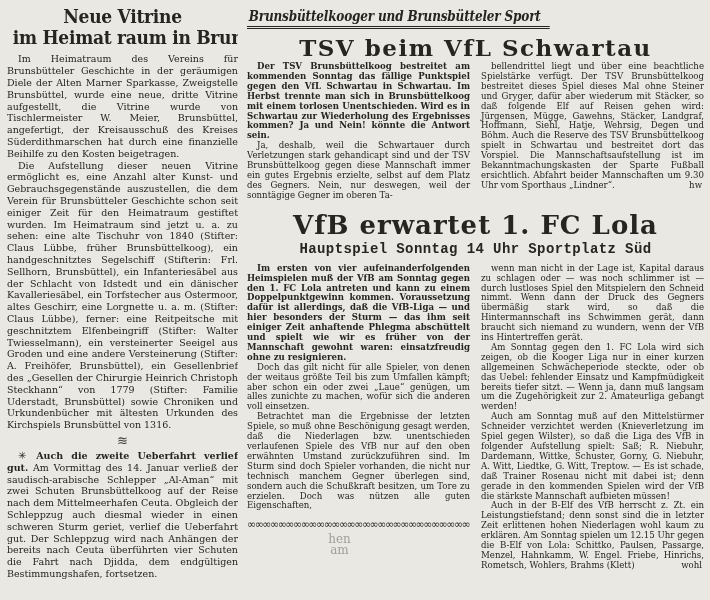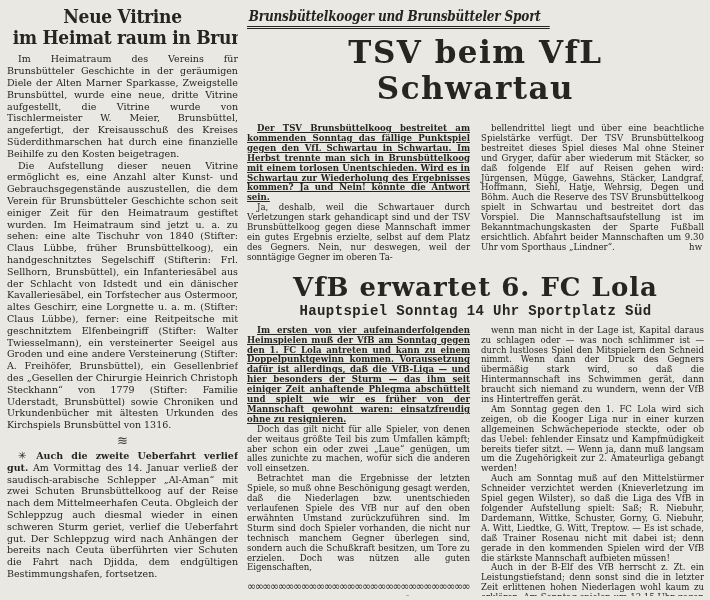--- a/index.html
+++ b/index.html
@@ -23,33 +23,33 @@
   .mini-divider{text-align:center;font-size:13px;line-height:14px;margin:3px 0 2px;color:#3a3933;}
   .star{font-size:10px;padding-right:2px;}
   
   .sport{position:absolute;left:247px;top:6px;width:457px;height:590px;overflow:hidden;}
   .kicker-wrap{height:26px;}
   .kicker{
     display:inline-block;font-style:italic;font-weight:bold;font-size:14px;
     letter-spacing:-0.2px;border-bottom:3px double #26251f;padding:0 10px 2px 2px;
     transform:scaleX(0.86);transform-origin:left top;white-space:nowrap;
   }
-  .tsv-h{ text-align:center;font-size:31px;font-weight:bold;letter-spacing:1.5px;margin:2px 0 18px;}
+  .tsv-h{ text-align:center;font-size:23px;font-weight:bold;letter-spacing:1.5px;margin:2px 0 1px;}
   .cols{display:flex;gap:11px;}
   .col{width:223px;}
   .body-r p{font-size:8.6px;line-height:9.9px;text-align:justify;margin:0;text-indent:10px;}
-  .body-r p.lead{font-weight:bold;text-decoration:underline;}
+  .body-r p.lead{font-weight:bold;}
   .sig-r{position:absolute;right:2px;bottom:0;font-size:8.6px;}
   .vfb-h{text-align:center;font-size:26px;font-weight:bold;letter-spacing:1px;margin:9px 0 1px;}
   .vfb-sub{text-align:center;font-size:14px;font-weight:bold;letter-spacing:0.4px;margin:0 0 7px;font-family:Liberation Mono, monospace;}
   .braid{
     margin-top:8px;font-family:"DejaVu Sans", sans-serif;font-size:11px;line-height:11px;
     letter-spacing:-1.5px;white-space:nowrap;overflow:hidden;color:#2e2d27;
   }
-  .faded{color:#a09e96;text-align:right;font-size:14px;line-height:11px;padding-right:38px;margin-top:4px;}
+  .faded{color:#a09e96;text-align:center;font-size:12px;line-height:11px;padding-right:38px;margin-top:4px;}
 </style>
 </head>
 <body>
 
 <div class="page">
 
   <div class="left-col body-l">
     <div class="headline1">
       <span>Neue Vitrine</span><br>
       <span>im Heimat raum in Brunsbüttel</span>
@@ -71,21 +71,21 @@
     <div class="cols">
       <div class="col">
         <p class="lead">Der TSV Brunsbüttelkoog bestreitet am kommenden Sonntag das fällige Punktspiel gegen den VfL Schwartau in Schwartau. Im Herbst trennte man sich in Brunsbüttelkoog mit einem torlosen Unentschieden. Wird es in Schwartau zur Wiederholung des Ergebnisses kommen? Ja und Nein! könnte die Antwort sein.</p>
         <p>Ja, deshalb, weil die Schwartauer durch Verletzungen stark gehandicapt sind und der TSV Brunsbüttelkoog gegen diese Mannschaft immer ein gutes Ergebnis erzielte, selbst auf dem Platz des Gegners. Nein, nur deswegen, weil der sonntägige Gegner im oberen Ta-</p>
       </div>
       <div class="col">
         <p class="psig"><span>bellendrittel liegt und über eine beachtliche Spielstärke verfügt. Der TSV Brunsbüttelkoog bestreitet dieses Spiel dieses Mal ohne Steiner und Gryger, dafür aber wiederum mit Stäcker, so daß folgende Elf auf Reisen gehen wird: Jürgensen, Mügge, Gawehns, Stäcker, Landgraf, Hoffmann, Siehl, Hatje, Wehrsig, Degen und Böhm. Auch die Reserve des TSV Brunsbüttelkoog spielt in Schwartau und bestreitet dort das Vorspiel. Die Mannschaftsaufstellung ist im Bekanntmachungskasten der Sparte Fußball ersichtlich. Abfahrt beider Mannschaften um 9.30 Uhr vom Sporthaus „Lindner“.</span><span class="sig-r">hw</span></p>
       </div>
     </div>
 
-    <div class="vfb-h">VfB erwartet 6. FC Lola</div>
+    <div class="vfb-h">VfB erwartet 1. FC Lola</div>
     <div class="vfb-sub">Hauptspiel Sonntag 14 Uhr Sportplatz Süd</div>
     <div class="cols">
       <div class="col">
         <p class="lead">Im ersten von vier aufeinanderfolgenden Heimspielen muß der VfB am Sonntag gegen den 1. FC Lola antreten und kann zu einem Doppelpunktgewinn kommen. Voraussetzung dafür ist allerdings, daß die VfB-Liga — und hier besonders der Sturm — das ihm seit einiger Zeit anhaftende Phlegma abschüttelt und spielt wie wir es früher von der Mannschaft gewohnt waren: einsatzfreudig ohne zu resignieren.</p>
         <p>Doch das gilt nicht für alle Spieler, von denen der weitaus größte Teil bis zum Umfallen kämpft; aber schon ein oder zwei „Laue“ genügen, um alles zunichte zu machen, wofür sich die anderen voll einsetzen.</p>
         <p>Betrachtet man die Ergebnisse der letzten Spiele, so muß ohne Beschönigung gesagt werden, daß die Niederlagen bzw. unentschieden verlaufenen Spiele des VfB nur auf den oben erwähnten Umstand zurückzuführen sind. Im Sturm sind doch Spieler vorhanden, die nicht nur technisch manchem Gegner überlegen sind, sondern auch die Schußkraft besitzen, um Tore zu erzielen. Doch was nützen alle guten Eigenschaften,</p>
         <div class="braid">∞∞∞∞∞∞∞∞∞∞∞∞∞∞∞∞∞∞∞∞∞∞∞∞∞∞∞∞∞∞∞∞∞∞∞∞∞∞∞∞∞∞∞∞∞∞</div>
         <div class="faded">
           <span>hen</span><br>
           <span>am</span>

